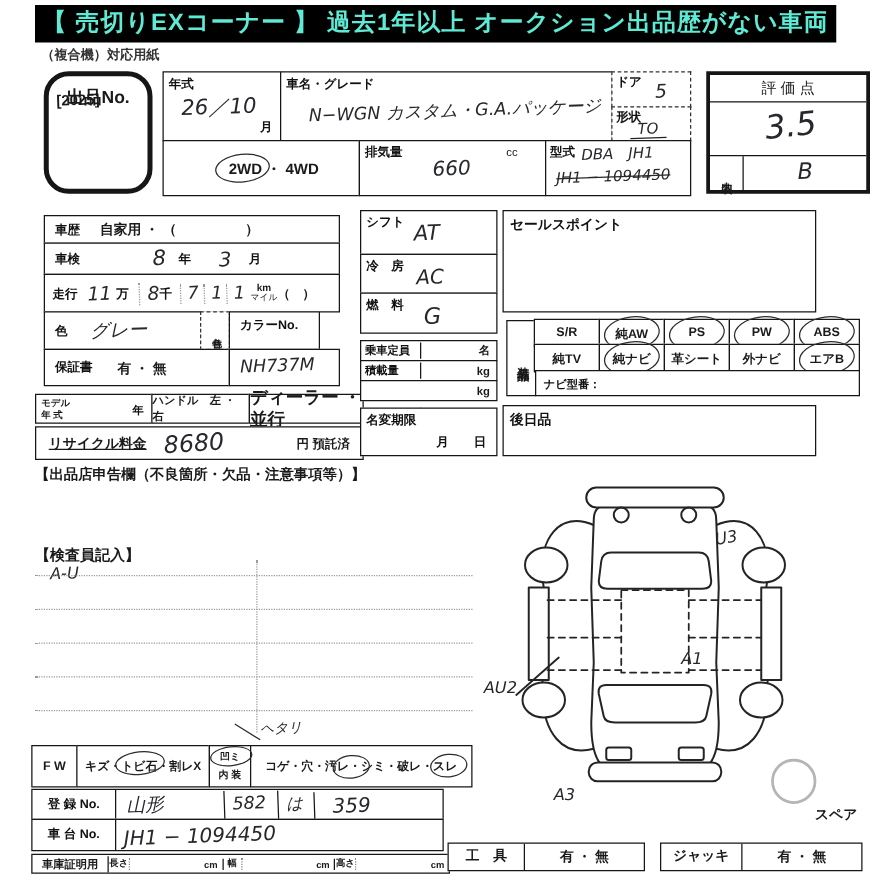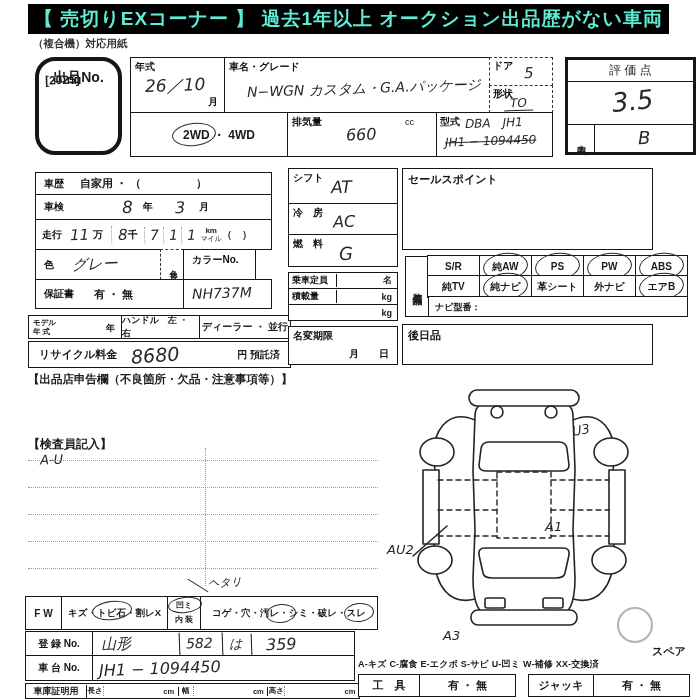--- a/index.html
+++ b/index.html
@@ -128,25 +128,25 @@
     <span style="position:absolute;left:4px;top:2px;font-size:7.5px;font-weight:bold;line-height:1.2;">
       <span style="display:block;">モデル</span>
       <span style="display:block;">年 式</span>
     </span>
     <span class="lbl" style="position:absolute;right:6px;top:6px;font-size:9px;">年</span>
   </div>
   <div class="cell" style="left:121px;top:315px;width:79px;height:24px;display:flex;align-items:center;justify-content:center;">
     <span style="font-size:9px;font-weight:bold;">ハンドル　左 ・ 右</span>
   </div>
   <div class="cell" style="left:199px;top:315px;width:92px;height:24px;display:flex;align-items:center;justify-content:center;">
-    <span style="font-size:10px;font-weight:bold;">ディーラー ・ 並行</span>
+    <span style="font-size:14px;font-weight:bold;">ディーラー ・ 並行</span>
   </div>
 
   <div class="cell flexrow" style="left:28px;top:341px;width:263px;height:27px;">
-    <span style="font-size:11px;font-weight:bold;margin-left:10px;">リサイクル料金</span>
+    <span style="font-size:11px;font-weight:bold;margin-left:10px;text-decoration:underline;">リサイクル料金</span>
     <span class="hw" style="font-size:19px;margin-left:14px;transform:rotate(-4deg);">8680</span>
     <span style="font-size:10px;font-weight:bold;margin-left:auto;margin-right:10px;">円 預託済</span>
   </div>
   <div class="abs" style="left:28px;top:372px;font-size:11.5px;font-weight:bold;">【出品店申告欄（不良箇所・欠品・注意事項等）】</div>
 
   <div class="cell" style="left:288px;top:168px;width:110px;height:36px;">
     <span class="lbl" style="position:absolute;left:4px;top:2px;">シフト</span>
     <span class="hw" style="position:absolute;left:42px;top:8px;font-size:17px;">AT</span>
   </div>
   <div class="cell" style="left:288px;top:203px;width:110px;height:32px;">
@@ -248,21 +248,20 @@
     <span style="flex:1;border-right:1.2px dotted #888;"></span>
     <span style="width:18px;border-right:1.2px solid #161616;text-align:center;">cm</span>
     <span style="width:14px;border-right:1.2px dotted #888;text-align:center;">幅</span>
     <span style="flex:1;border-right:1.2px dotted #888;"></span>
     <span style="width:18px;border-right:1.2px solid #161616;text-align:center;">cm</span>
     <span style="width:16px;border-right:1.2px dotted #888;text-align:center;">高さ</span>
     <span style="flex:1;border-right:1.2px dotted #888;"></span>
     <span style="width:18px;text-align:center;">cm</span>
   </div>
 
-  <div class="abs" style="left:358px;top:658px;font-size:9px;font-weight:bold;letter-spacing:0.2px;">A-キズ C-腐食 E-エクボ S-サビ U-凹ミ W-補修 XX-交換済</div>
   <div class="cell flexrow" style="left:358px;top:674px;width:158px;height:23px;">
     <span style="width:60px;text-align:center;font-size:11px;font-weight:bold;border-right:1.3px solid #161616;align-self:stretch;line-height:21px;">工　具</span>
     <span style="flex:1;text-align:center;font-size:11px;font-weight:bold;">有 ・ 無</span>
   </div>
   <div class="cell flexrow" style="left:528px;top:674px;width:162px;height:23px;">
     <span style="width:64px;text-align:center;font-size:11px;font-weight:bold;border-right:1.3px solid #161616;align-self:stretch;line-height:21px;">ジャッキ</span>
     <span style="flex:1;text-align:center;font-size:11px;font-weight:bold;">有 ・ 無</span>
   </div>
   <div class="abs" style="left:652px;top:644px;font-size:11px;font-weight:bold;">スペア</div>
 

